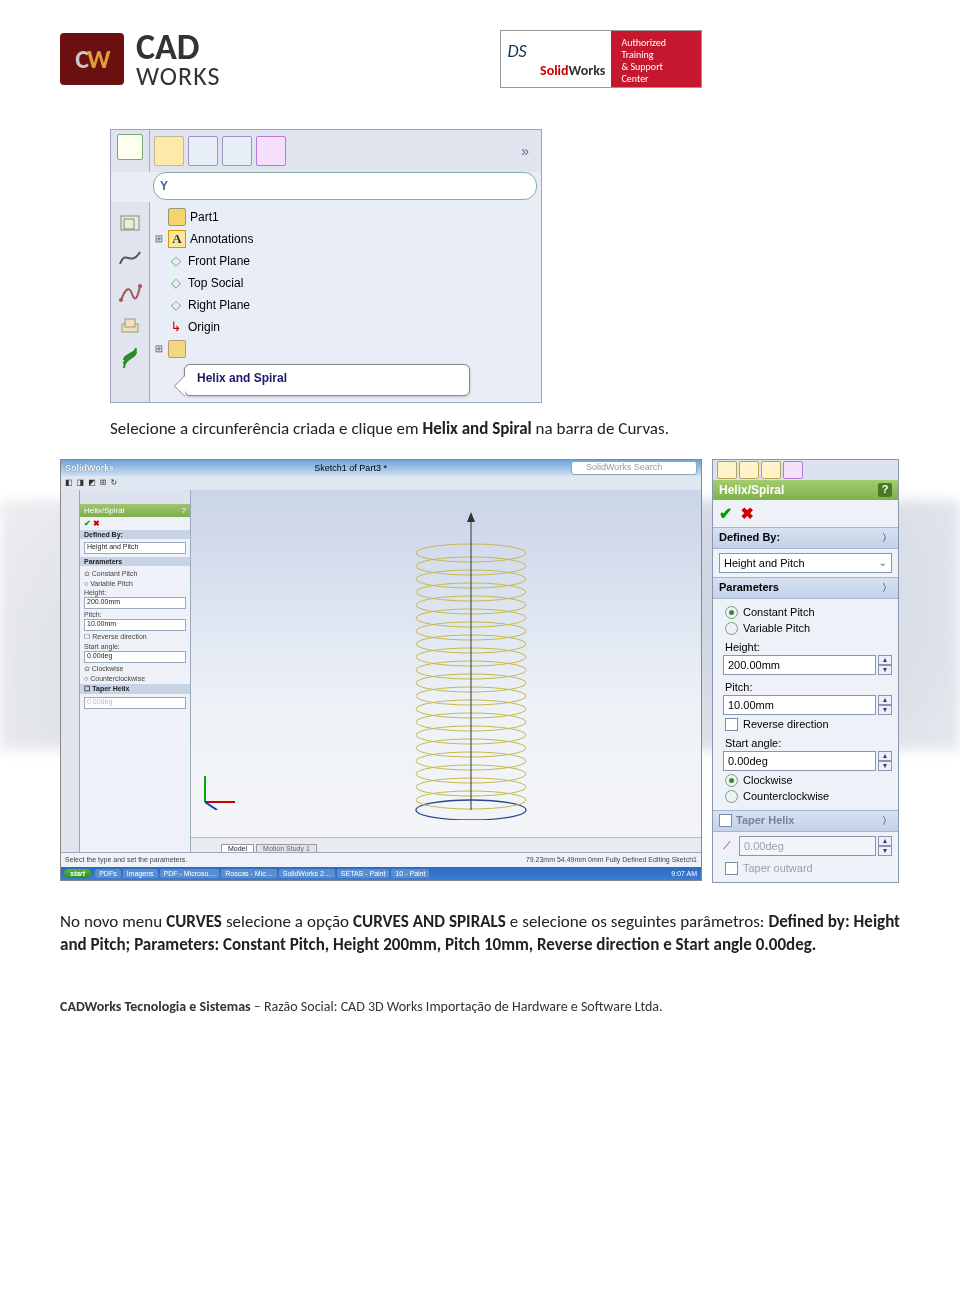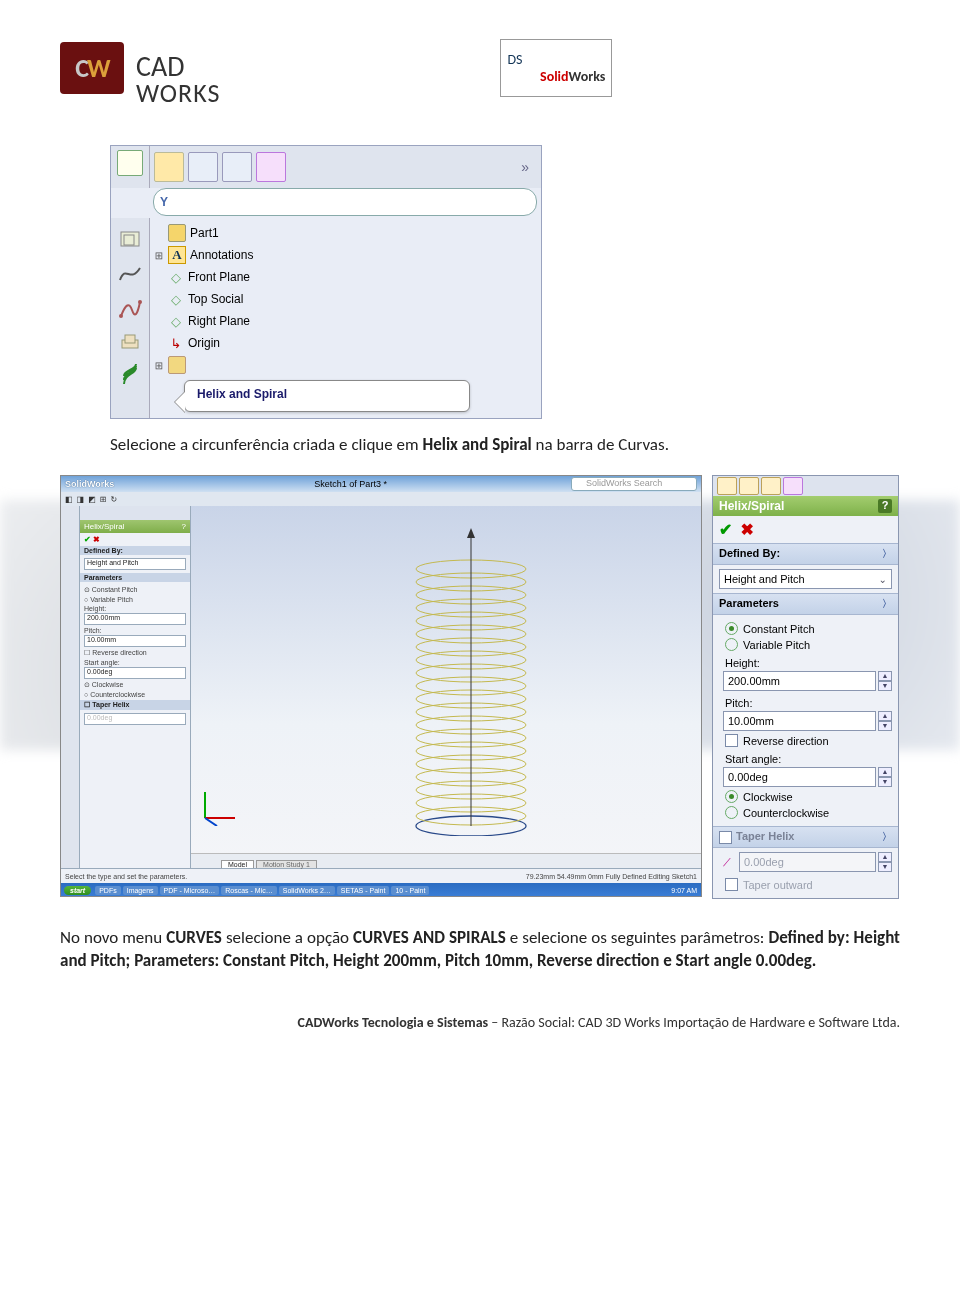--- a/index.html
+++ b/index.html
@@ -23,26 +23,26 @@
   .logo-left { display: flex; align-items: center; gap: 12px; }
   .cw-badge {
     width: 64px; height: 52px; background: #6a1010;
     border-radius: 4px; position: relative;
     display: flex; align-items: center; justify-content: center;
   }
   .cw-badge span { color: #fff; font-weight: 900; font-size: 26px; letter-spacing: -2px; }
   .cw-badge .c { color: #c8c8c8; }
   .cw-badge .w { color: #dca03a; }
   .cadworks-text { line-height: 0.95; }
-  .cadworks-text .l1 { font-weight: 400; font-size: 28px; color: #333; margin-top: 24px; }
+  .cadworks-text .l1 { font-weight: 700; font-size: 36px; color: #333; }
   .cadworks-text .l2 { font-weight: 400; font-size: 26px; color: #333; letter-spacing: 1px; }
   .logo-right { display: flex; align-items: center; }
   .sw-box { border: 1px solid #999; height: 56px; display: flex; }
   .sw-left { background: #fff; width: 110px; display: flex; align-items: flex-end; justify-content: center; padding: 4px 6px; box-sizing: border-box; flex-direction: column; }
-  .sw-ds { font-size: 14px; color: #135; align-self: flex-start; }
+  .sw-ds { font-style: italic; font-size: 18px; color: #135; align-self: flex-start; }
   .sw-brand { font-weight: 800; font-size: 14px; }
   .sw-brand .s { color: #c00; } .sw-brand .w { color: #333; }
   .sw-right { background: #c5172d; color: #fff; font-size: 10px; padding: 6px 10px; width: 70px; line-height: 1.2; }
   
   .shot1 {
     width: 430px; margin: 0 0 10px 50px;
     border: 1px solid #9aa3bf;
     background: #e9edf6;
     font-family: Tahoma, Arial, sans-serif;
     font-size: 12px;
@@ -189,21 +189,21 @@
   
   .caption2 {
     margin-top: 28px;
     font-size: 17px;
     line-height: 1.35;
     text-align: justify;
   }
   .caption2 b { font-weight: 700; }
   .footer {
     margin-top: 40px;
-    text-align: right;
+    text-align: left;
     font-size: 14px;
     color: #333;
     line-height: 1.4;
   }
   .footer b { font-weight: 700; }
   .bg-blur {
     position: absolute;
     left: 0; right: 0; top: 500px; height: 250px;
     background: radial-gradient(circle at 80% 40%, rgba(40,70,120,.25), transparent 60%),
                 radial-gradient(circle at 20% 70%, rgba(20,40,70,.18), transparent 60%),
@@ -227,20 +227,24 @@
         <div class="l1">CAD</div>
         <div class="l2">WORKS</div>
       </div>
     </div>
     <div class="logo-right">
       <div class="sw-box">
         <div class="sw-left">
           <span class="sw-ds">DS</span>
           <span class="sw-brand"><span class="s">Solid</span><span class="w">Works</span></span>
         </div>
+        <div class="sw-right" style="white-space:pre-line">Authorized
+Training
+&amp; Support
+Center</div>
       </div>
     </div>
   </div>
 
   <div class="shot1">
     <div class="top-row">
       <div class="side-tool">
         <div class="tool-ico"></div>
       </div>
       <div class="tabbar">

